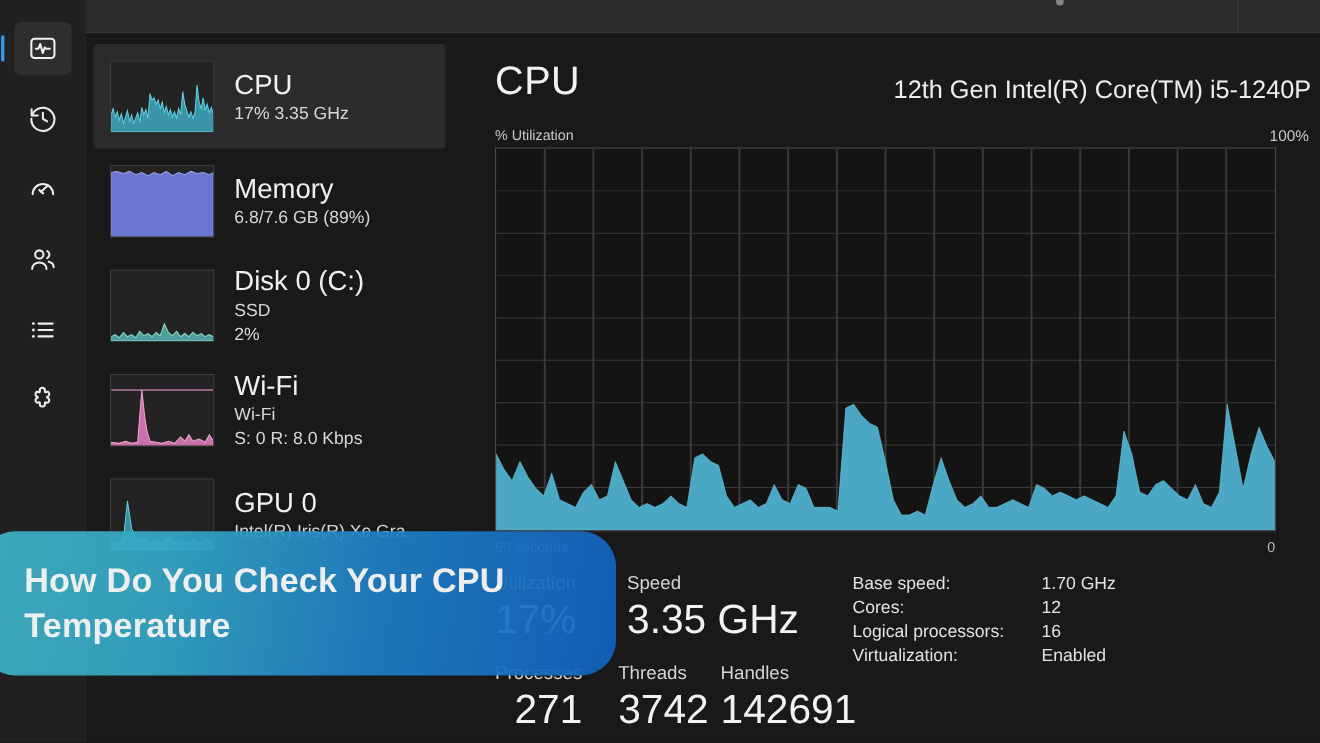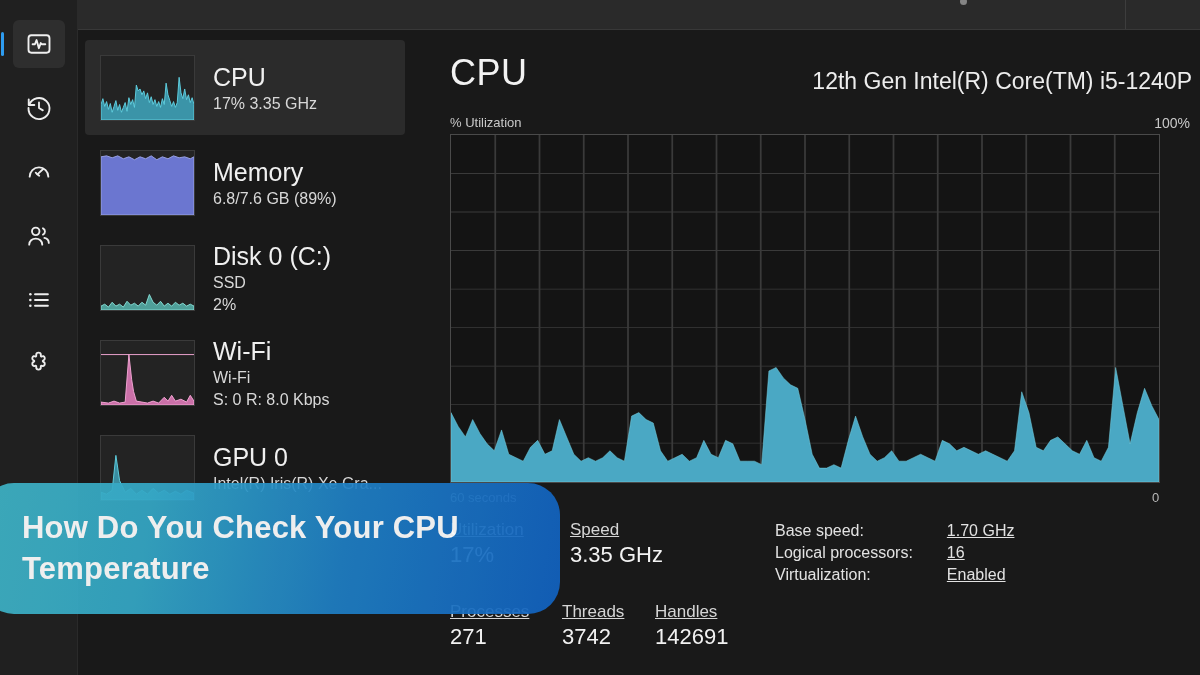--- a/index.html
+++ b/index.html
@@ -111,31 +111,31 @@
     position:absolute; left:20px; top:460px;
     font-size:13px; color:#b9b9b9;
   }
   #axis-right {
     position:absolute; left:722px; top:460px;
     font-size:13px; color:#b9b9b9;
   }
 
   
   .stat-block { position:absolute; }
-  .stat-cap { font-size:17px; color:#d5d5d5;text-decoration:underline; }
-  .stat-val { font-size:22px; color:#f2f2f2; margin-top:2px; font-weight:400; }
+  .stat-cap { font-size:17px; color:#d5d5d5; }
+  .stat-val { font-size:37px; color:#f2f2f2; margin-top:2px; font-weight:400;text-align:right; }
 
   #spec-table {
     position:absolute; left:345px; top:490px;
     font-size:16px; color:#e2e2e2;
     border-collapse:collapse;
   }
   #spec-table td { padding:2px 0; vertical-align:top; }
   #spec-table td.k { padding-right:34px; white-space:nowrap;margin-left:16px; }
-  #spec-table td.v { white-space:nowrap;text-decoration:underline; }
+  #spec-table td.v { white-space:nowrap; }
 
   
   #banner {
     position:absolute; left:-18px; top:483px; width:578px; height:131px;
     border-radius:32px;
     background:linear-gradient(100deg,#3fb3c4 0%,#35a8c6 28%,#1f7fc4 62%,#1161bf 100%);
     opacity:.93;
     display:flex; align-items:center; justify-content:center;
     padding:0 22px 0 40px;
   }
@@ -349,20 +349,24 @@
     <div class="stat-val">142691</div>
   </div>
 
   <table id="spec-table">
     <tbody>
         <tr>
       <td class="k">Base speed:</td>
       <td class="v">1.70 GHz</td>
     </tr>
     <tr>
+      <td class="k">Cores:</td>
+      <td class="v">12</td>
+    </tr>
+    <tr>
       <td class="k">Logical processors:</td>
       <td class="v">16</td>
     </tr>
     <tr>
       <td class="k">Virtualization:</td>
       <td class="v">Enabled</td>
     </tr>
   </tbody>
     </table>
 

